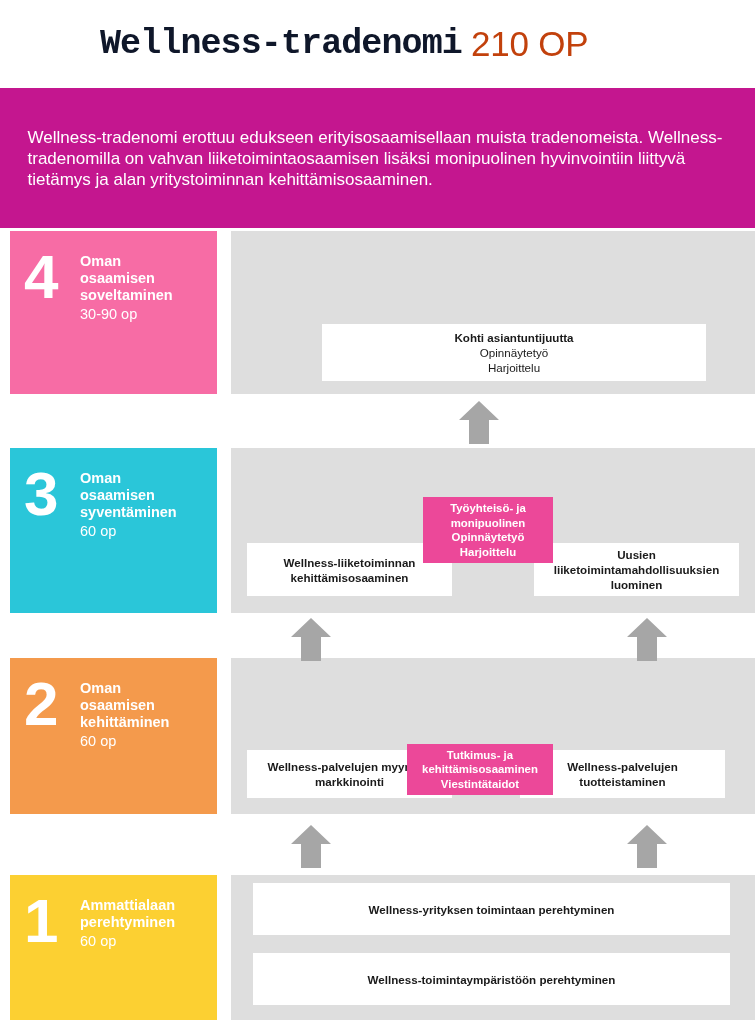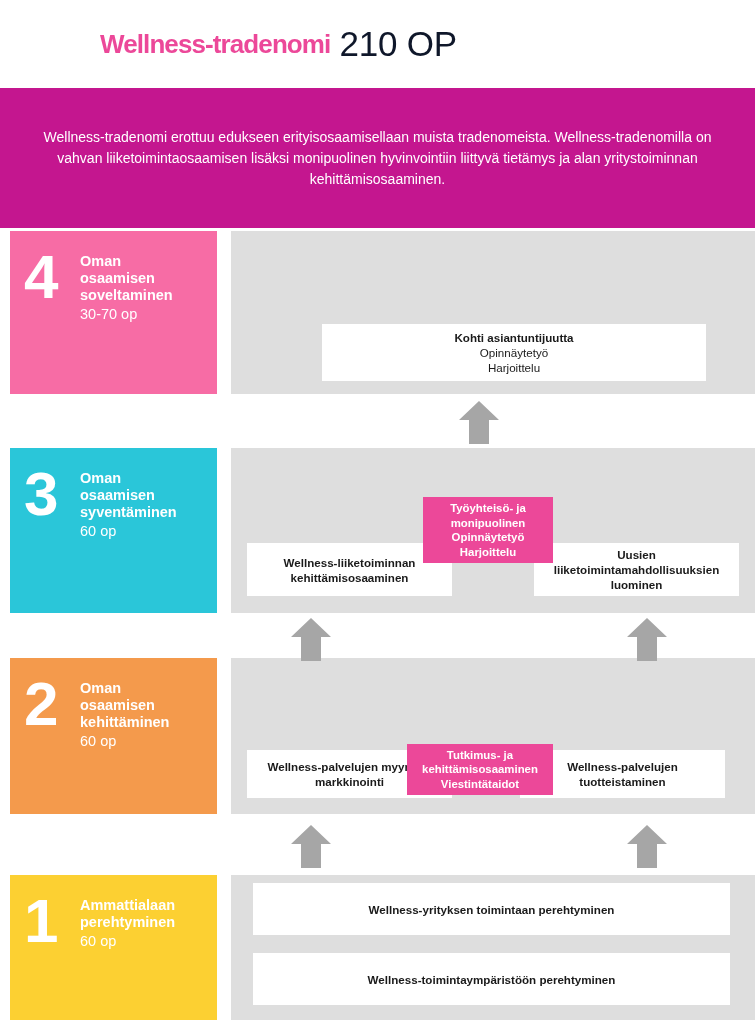--- a/index.html
+++ b/index.html
@@ -21,30 +21,31 @@
     left: 0;
     top: 0;
     width: 755px;
     height: 88px;
     display: flex;
     align-items: center;
     padding-left: 100px;
     box-sizing: border-box;
   }
   #title-strong {
-    font-size: 26px;
-    font-weight: bold;
-    color: #ec4899;
+    font-size: 35px;
+    font-weight: bold;
+    color: #0f172a;
     letter-spacing: -0.9px;
     white-space: nowrap;
+    font-family: Liberation Mono, monospace;
   }
   #title-light {
     font-size: 35px;
     font-weight: normal;
-    color: #0f172a;
+    color: #c2410c;
     margin-left: 9px;
     letter-spacing: -0.2px;
     white-space: nowrap;
   }
 
   
   #intro-banner {
     position: absolute;
     left: 0;
     top: 88px;
@@ -52,23 +53,23 @@
     height: 140px;
     background: #c4168f;
     display: flex;
     align-items: center;
     justify-content: center;
     box-sizing: border-box;
     padding: 0 18px;
   }
   #intro-text {
     color: #ffffff;
-    font-size: 14px;
+    font-size: 17px;
     line-height: 21px;
-    text-align: center;
+    text-align: left;
     max-width: 700px;
   }
 
   
   .level-row {
     position: absolute;
     left: 0;
     width: 755px;
   }
   .level-badge {
@@ -178,21 +179,21 @@
   <div id="intro-text">Wellness-tradenomi erottuu edukseen erityisosaamisellaan muista tradenomeista. Wellness-tradenomilla on vahvan liiketoimintaosaamisen lisäksi monipuolinen hyvinvointiin liittyvä tietämys ja alan yritystoiminnan kehittämisosaaminen.</div>
 </div>
 
 <div class="level-row" style="top:231px; height:163px;">
   <div class="level-badge" style="height:163px; background:#f76ca5;">
     <div class="level-number">4</div>
     <div class="level-textwrap">
       <div class="level-name">Oman
 osaamisen
 soveltaminen</div>
-      <div class="level-credits">30-70 op</div>
+      <div class="level-credits">30-90 op</div>
     </div>
   </div>
   <div class="level-content" style="height:163px;">
     <div class="card" style="left:91px; top:93px; width:384px; height:57px;">
       <div class="card-inner">
         <div class="card-title">Kohti asiantuntijuutta</div>
         <div class="card-sub">Opinnäytetyö</div>
         <div class="card-sub">Harjoittelu</div>
       </div>
     </div>

